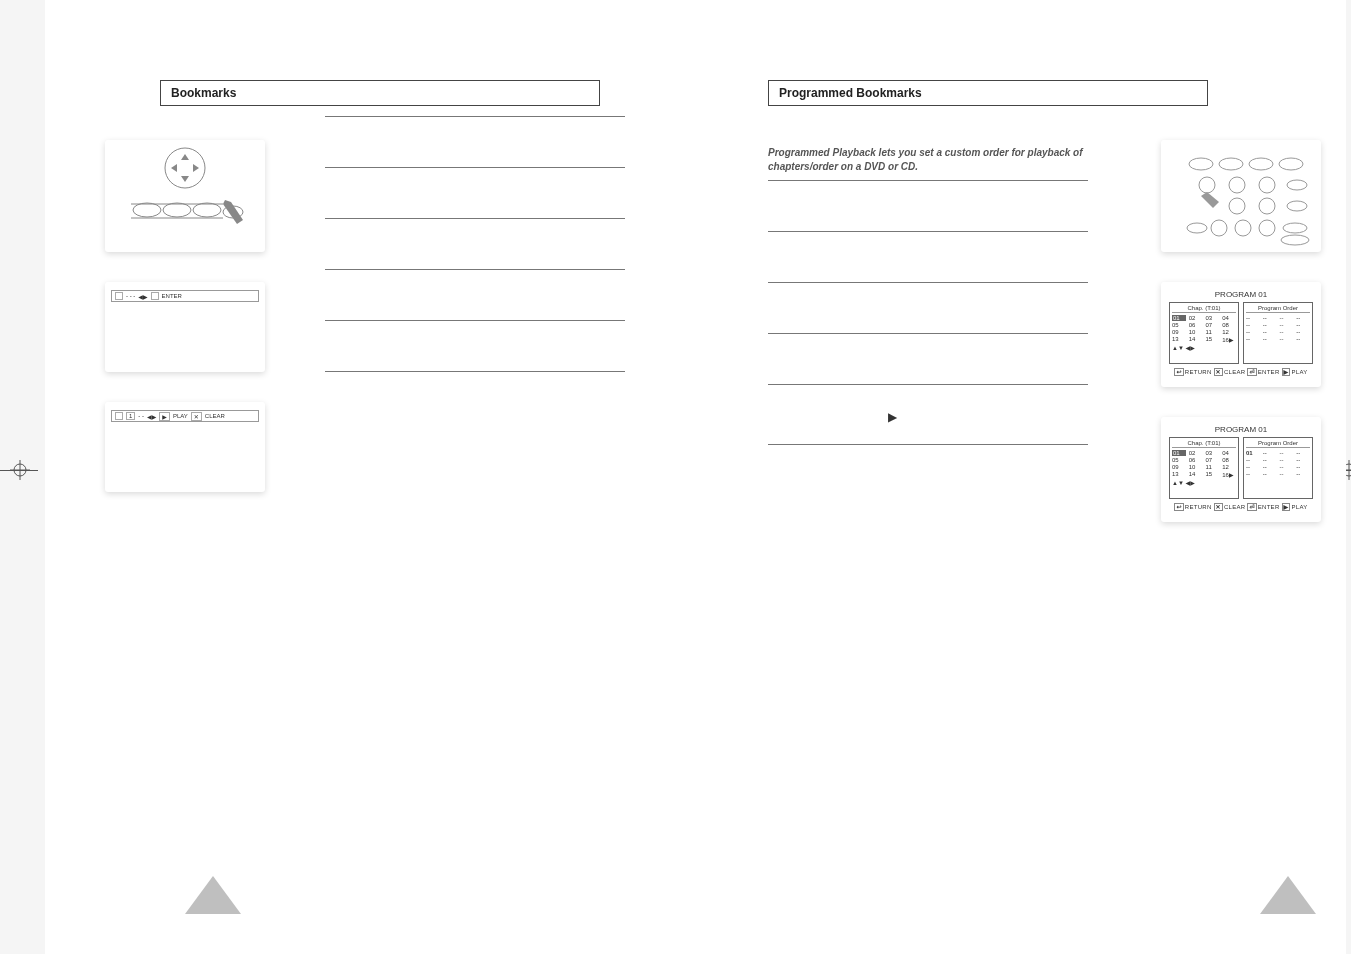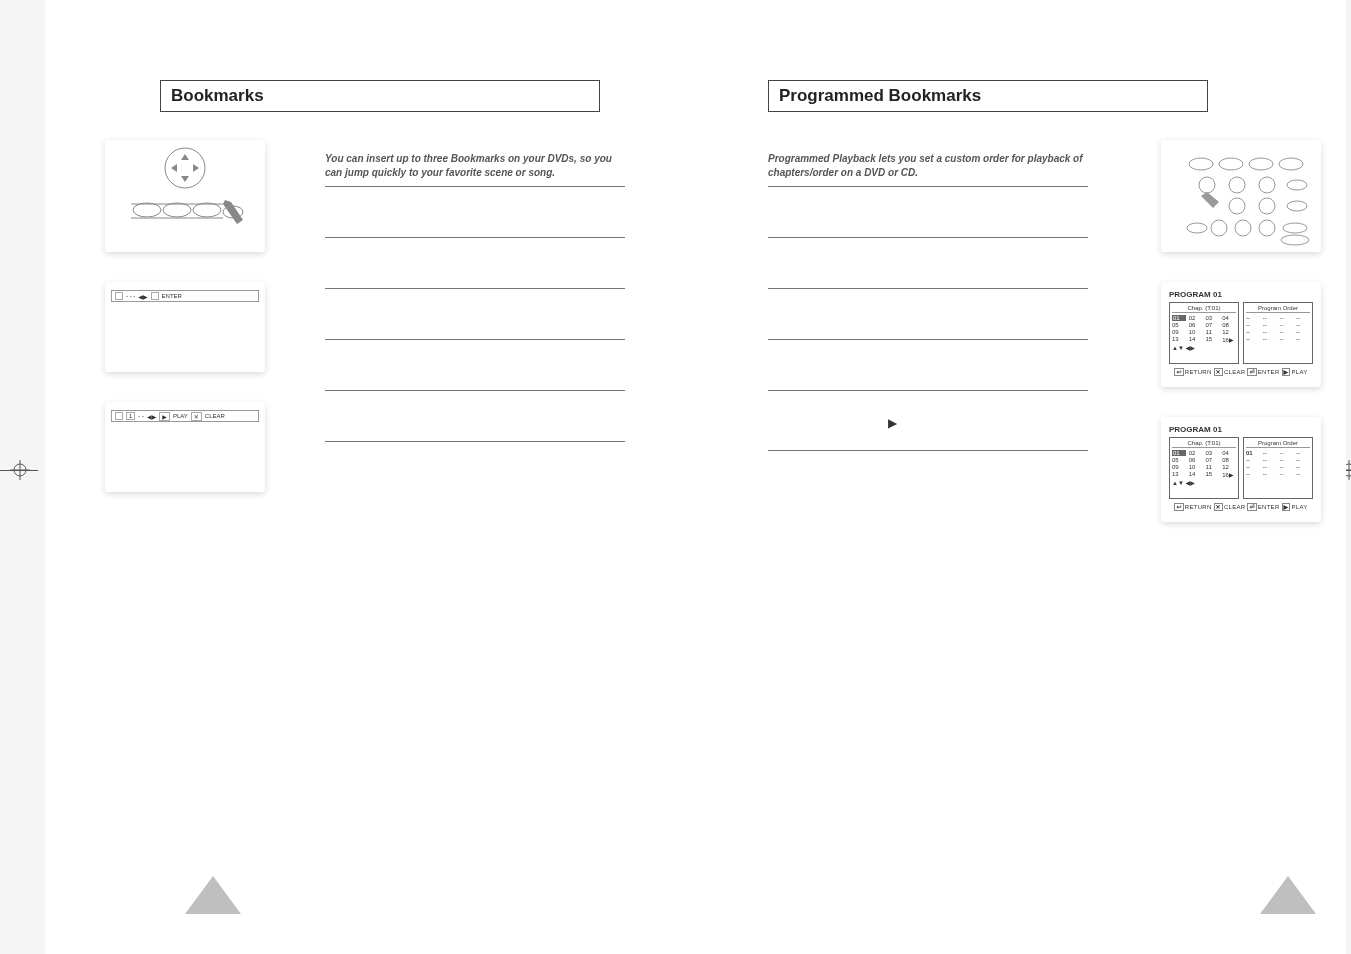--- a/index.html
+++ b/index.html
@@ -49,21 +49,21 @@
   .column {
     flex: 1;
     position: relative;
   }
   .col-right { padding-left: 20px; }
 
   .section-title-bar {
     border: 1px solid #444;
     padding: 5px 10px;
     font-weight: bold;
-    font-size: 17px;
+    font-size: 12px;
     color: #222;
     background: #fff;
     margin-bottom: 10px;
     width: 440px;
   }
   .intro-text {
     font-style: italic;
     font-weight: bold;
     font-size: 10px;
     color: #555;
@@ -122,22 +122,22 @@
   .osd-bar .icn { width: 8px; height: 8px; border: 1px solid #aaa; display: inline-block; }
 
   .program-fig {
     height: 105px;
     box-shadow: 0 2px 6px rgba(0,0,0,0.15);
     padding: 8px;
     font-size: 7px;
     color: #333;
   }
   .prog-title {
-    text-align: left;
-    font-weight: bold;
+    text-align: center;
+    font-weight: normal;
     font-size: 8px;
     margin-bottom: 3px;
   }
   .prog-panels {
     display: flex;
     gap: 4px;
     height: 62px;
   }
   .prog-panel {
     border: 1px solid #666;
@@ -216,21 +216,20 @@
       <line x1="0" y1="10" x2="20" y2="10" stroke="#555"></line>
     </svg>
 </div>
 
 <div class="page-container">
   <div class="content">
 
     <div class="column">
       <div class="section-title-bar">Bookmarks</div>
 
-      <div class="intro-text">You can insert up to three Bookmarks on your DVDs, so you can jump quickly to your favorite scene or song.</div>
       <hr class="hr hr-wide">
       <div class="hr-stack">
         <hr class="hr hr-wide">
         <hr class="hr hr-wide">
         <hr class="hr hr-wide">
         <hr class="hr hr-wide">
         <hr class="hr hr-wide">
       </div>
 
       <div class="left-figs">

